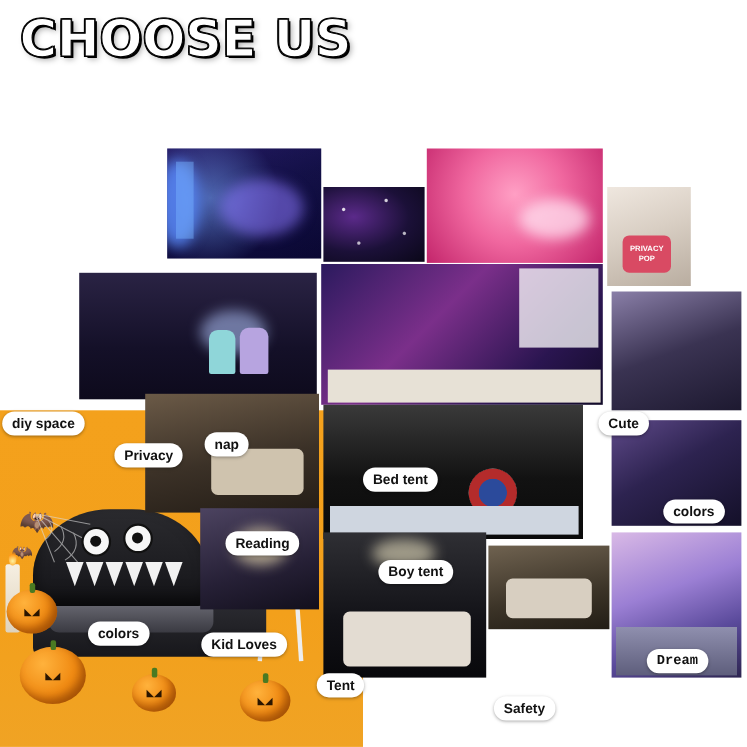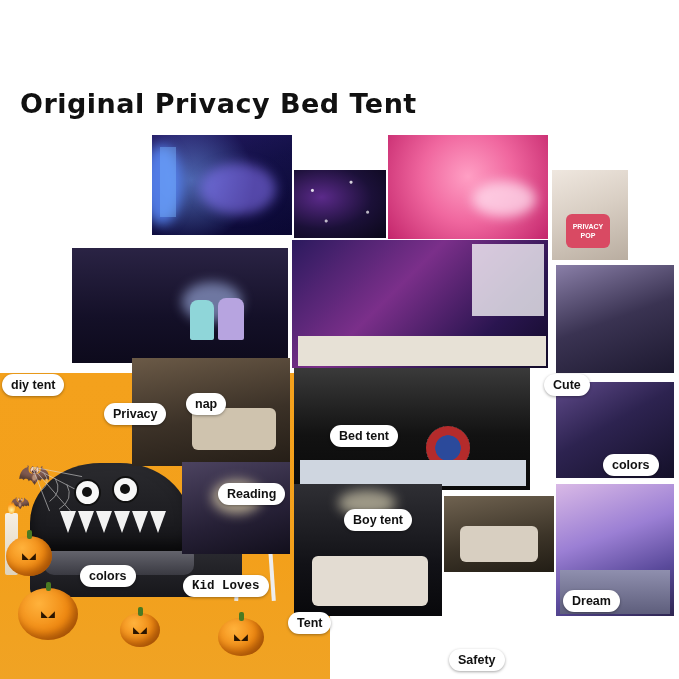--- a/index.html
+++ b/index.html
@@ -174,21 +174,21 @@
      linear-gradient(165deg,#4c4360 0%, #262036 60%, #120f1c 100%);}
 
   .glow{position:absolute;border-radius:50%;filter:blur(6px);}
   .win{position:absolute;background:rgba(255,255,255,.85);}
 </style>
 </head>
 <body>
 
 <div class="canvas">
 
-  <div class="subhead">Original Privacy Bed Tent</div>
+  <div class="headline">CHOOSE US</div>
 
   <div class="orange-panel">
     <div class="bat b1">🦇</div>
     <div class="bat b2">🦇</div>
 
     <div class="candle"></div>
     <div class="spider"></div>
 
     <div class="stool">
       <div class="top"></div>
@@ -289,27 +289,27 @@
   <div class="ph toys" style="left:294px;top:520px;width:148px;height:96px;background:linear-gradient(180deg,#1b1b30,#0a0a16);opacity:0;"></div>
 
   <div class="ph safety" style="left:444px;top:496px;width:110px;height:76px;">
     <div style="position:absolute;left:16px;top:30px;width:78px;height:36px;background:#d8cfc1;border-radius:6px;"></div>
   </div>
 
   <div class="ph dream-tent" style="left:556px;top:484px;width:118px;height:132px;">
     <div style="position:absolute;left:4px;top:86px;width:110px;height:44px;background:linear-gradient(180deg,#8f8fae,#5e5e7c);"></div>
   </div>
 
-  <div class="pill" style="left:2px;top:374px;">diy tent</div>
+  <div class="pill" style="left:2px;top:374px;">diy space</div>
   <div class="pill" style="left:186px;top:393px;">nap</div>
   <div class="pill" style="left:104px;top:403px;">Privacy</div>
   <div class="pill" style="left:330px;top:425px;">Bed tent</div>
   <div class="pill" style="left:544px;top:374px;">Cute</div>
   <div class="pill" style="left:603px;top:454px;">colors</div>
-  <div class="pill" style="left:218px;top:483px;">Reading</div>
+  <div class="pill" style="left:205px;top:483px;">Reading</div>
   <div class="pill" style="left:344px;top:509px;">Boy tent</div>
   <div class="pill" style="left:80px;top:565px;">colors</div>
-  <div class="pill" style="left:183px;top:575px;font-family:Liberation Mono, monospace;">Kid Loves</div>
+  <div class="pill" style="left:183px;top:575px;">Kid Loves</div>
   <div class="pill" style="left:288px;top:612px;">Tent</div>
-  <div class="pill" style="left:449px;top:649px;">Safety</div>
-  <div class="pill" style="left:563px;top:590px;">Dream</div>
+  <div class="pill" style="left:449px;top:633px;">Safety</div>
+  <div class="pill" style="left:588px;top:590px;font-family:Liberation Mono, monospace;">Dream</div>
 
 </div>
 
 </body></html>

